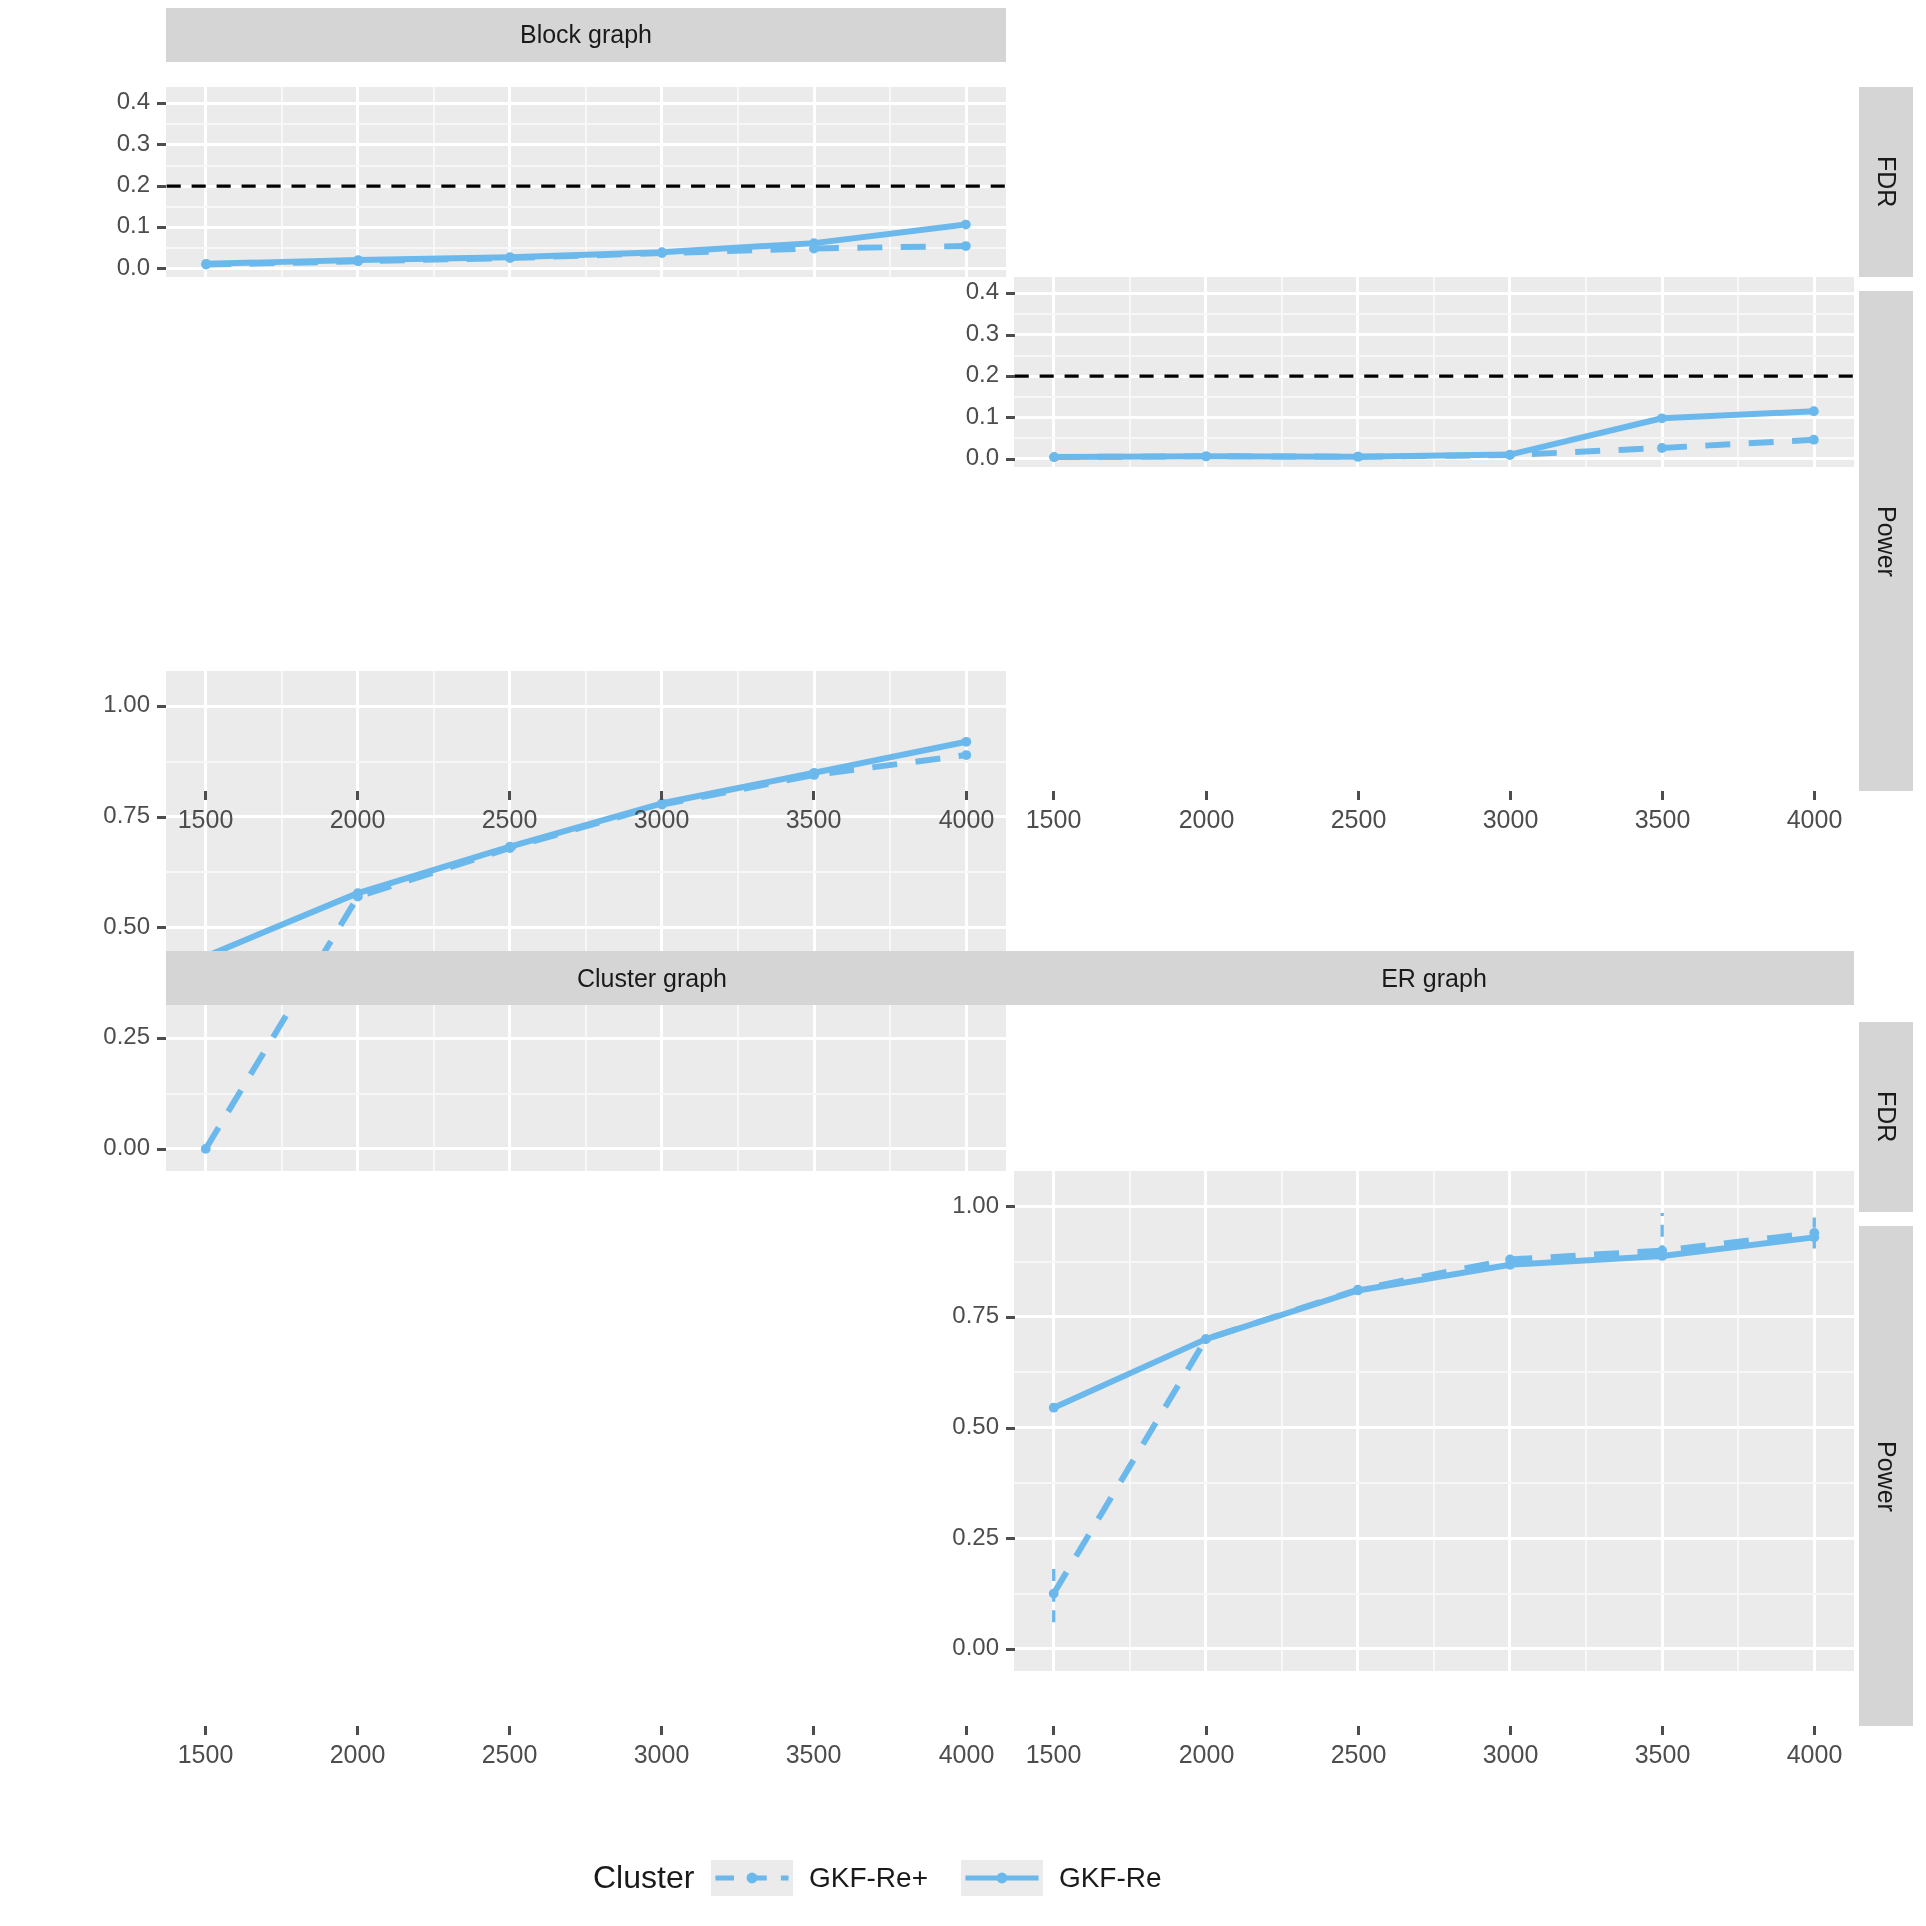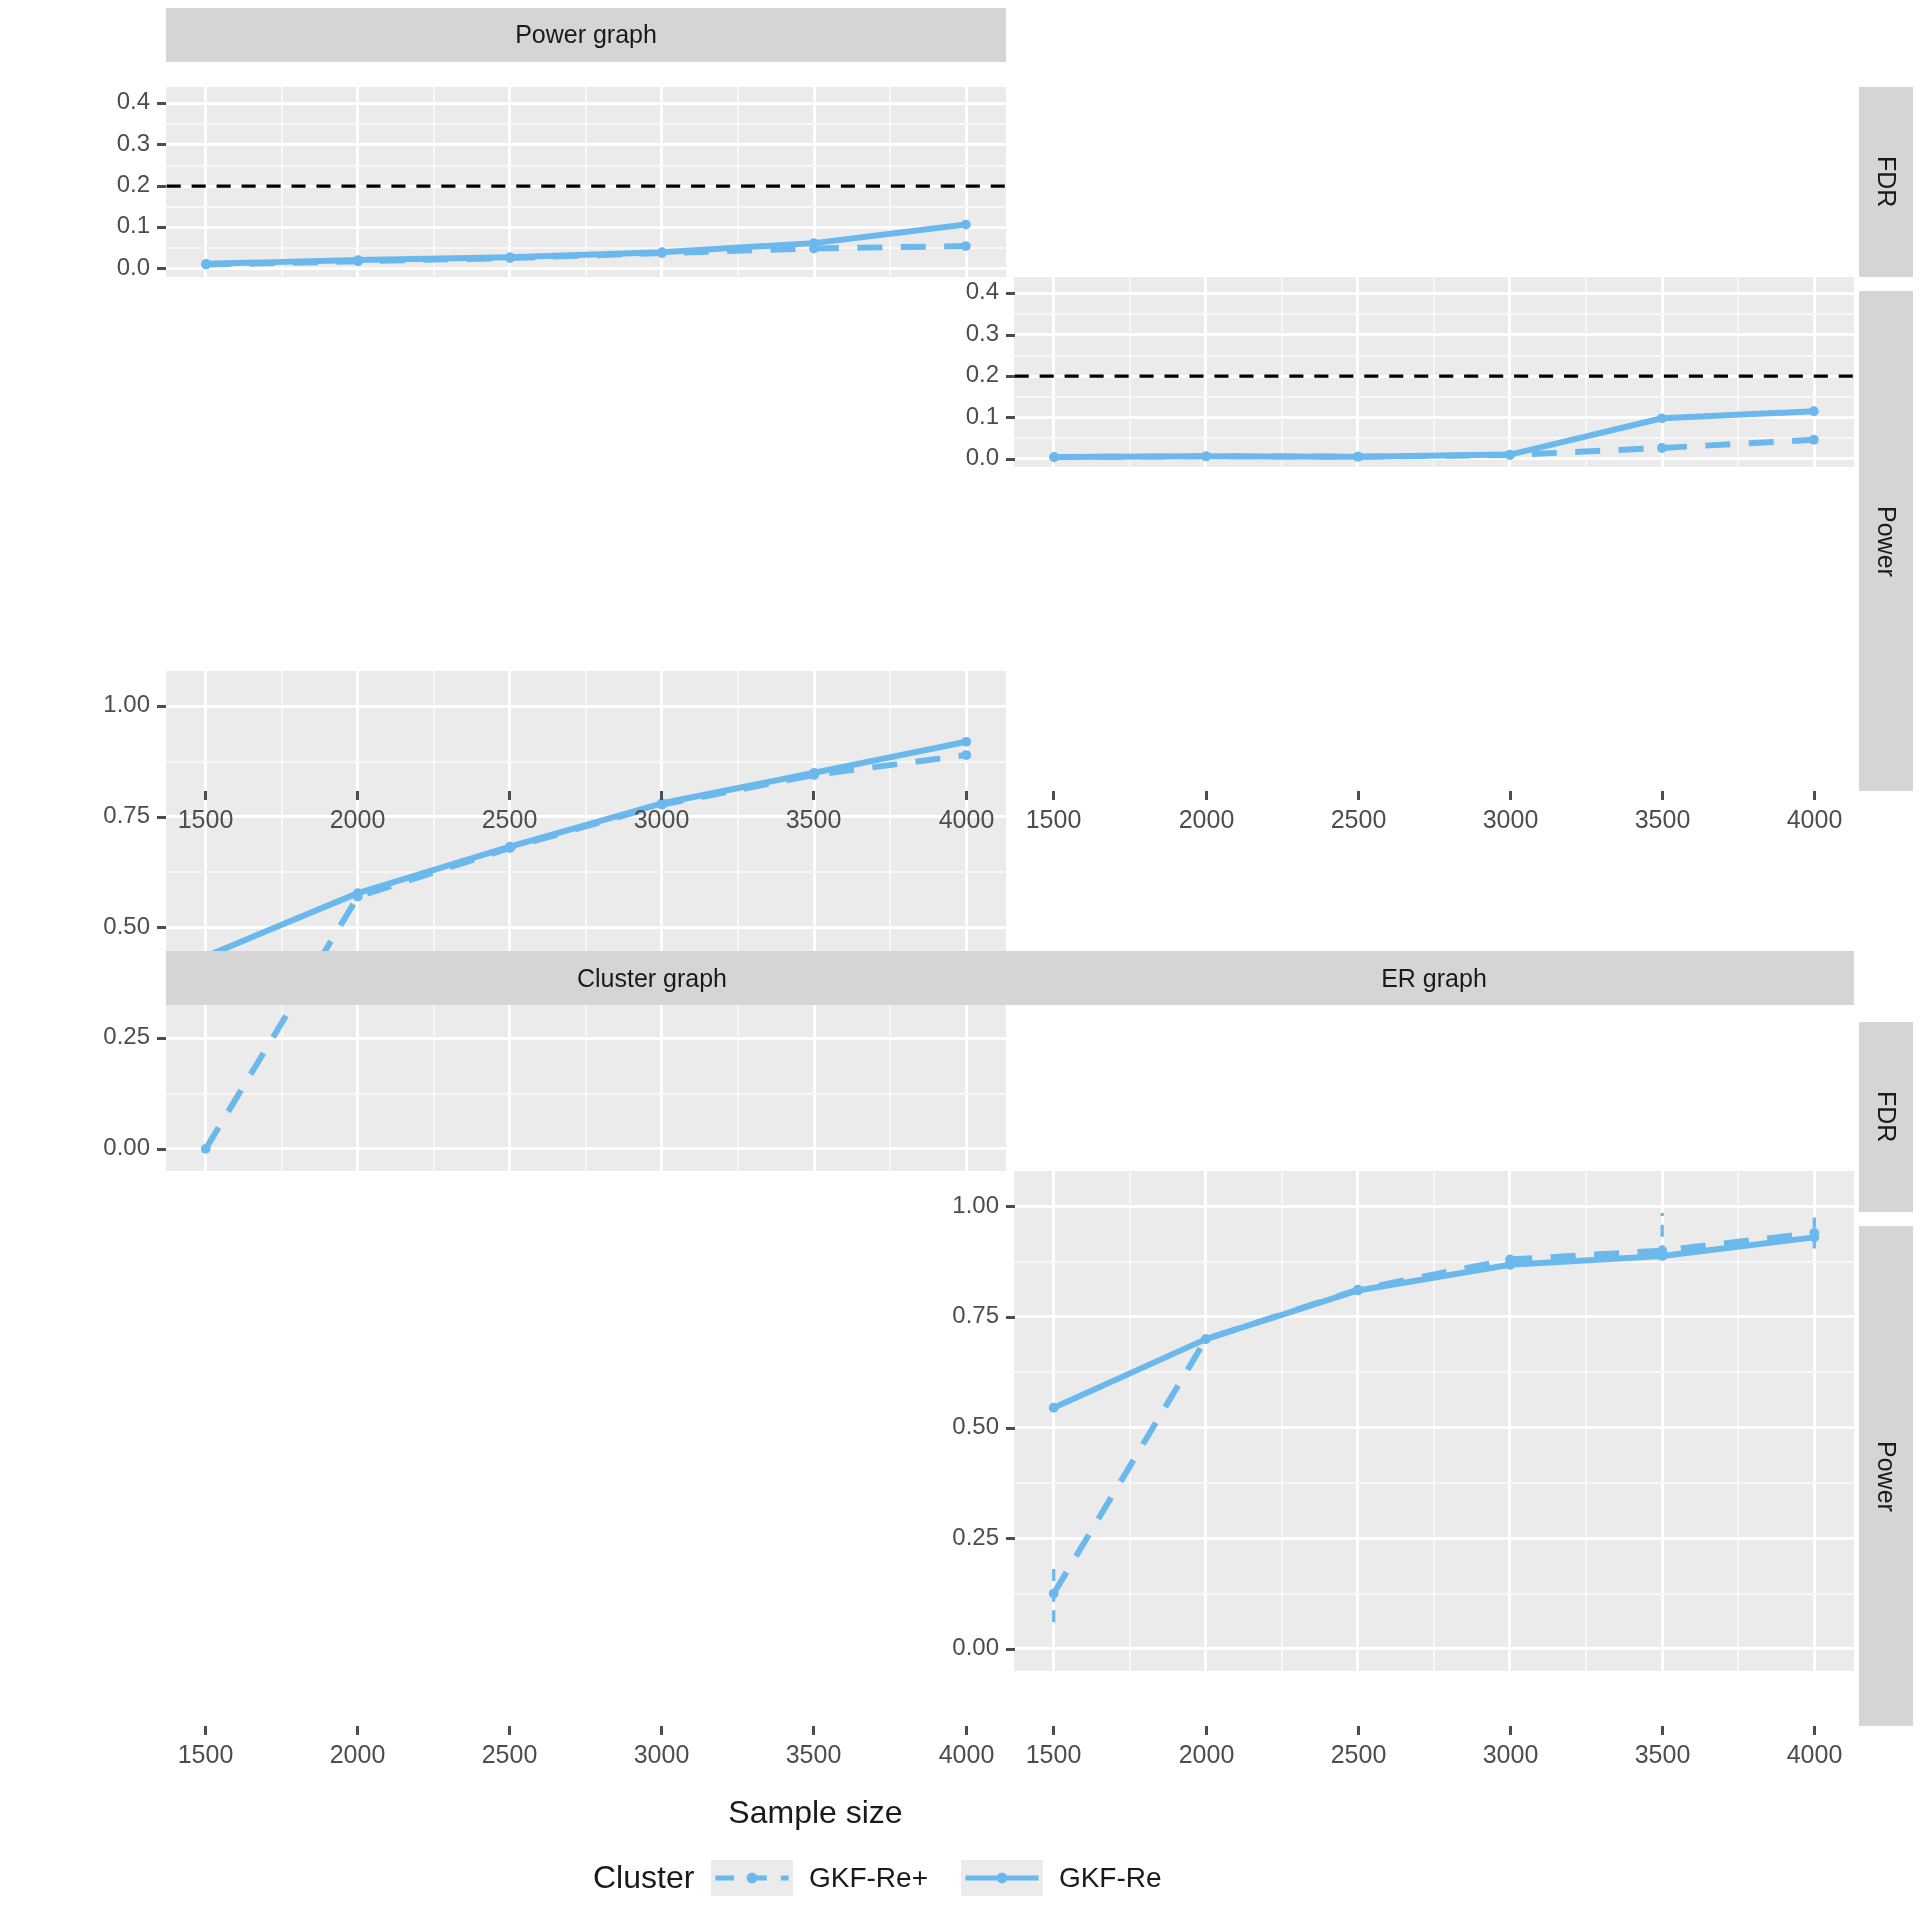--- a/index.html
+++ b/index.html
@@ -36,21 +36,21 @@
     width:82px;height:36px;background:#ebebeb;display:inline-block;position:relative;
   }
   .legend-label{font-size:28px;color:#1a1a1a;}
 </style>
 </head>
 <body>
 
 <div class="page">
 
   <div class="block strip" style="left:166px;top:7.6px;width:840px;height:54px;">
-    <span>Power graph</span>
+    <span>Block graph</span>
   </div>
 
   <div class="block strip vert" style="left:1859px;top:87px;width:54px;height:190px;">
     <span>FDR</span>
   </div>
   <div class="block strip vert" style="left:1859px;top:291px;width:54px;height:500px;">
     <span>Power</span>
   </div>
 
   <div class="block panel" id="p-band-fdr" style="left:166px;top:87px;width:840px;height:190px;">
@@ -309,21 +309,20 @@
       <div class="tickmark" style="left: 1357px; top: 1726px; width: 3.3px; height: 8.7px;"></div>
       <div class="tick-x" style="left: 1277px; top: 1740px; width: 163px;">2500</div>
       <div class="tickmark" style="left: 1509px; top: 1726px; width: 3.3px; height: 8.7px;"></div>
       <div class="tick-x" style="left: 1429px; top: 1740px; width: 163px;">3000</div>
       <div class="tickmark" style="left: 1661px; top: 1726px; width: 3.3px; height: 8.7px;"></div>
       <div class="tick-x" style="left: 1581px; top: 1740px; width: 163px;">3500</div>
       <div class="tickmark" style="left: 1813px; top: 1726px; width: 3.3px; height: 8.7px;"></div>
       <div class="tick-x" style="left: 1733px; top: 1740px; width: 163px;">4000</div>
     </div>
 
-  <div class="axis-title" style="left:598px;top:1794px;width:435px;">Sample size</div>
 
   <div class="legend" style="left:593px;top:1859px;">
     <span class="legend-title">Cluster</span>
     <span class="legend-key">
       <svg width="82" height="36" viewBox="0 0 150 66">
         <line x1="8" y1="33" x2="142" y2="33" stroke="#6BB8EC" stroke-width="9" stroke-dasharray="34 26"></line>
         <circle cx="75" cy="33" r="10" fill="#6BB8EC"></circle>
       </svg>
     </span>
     <span class="legend-label">GKF-Re+</span>

